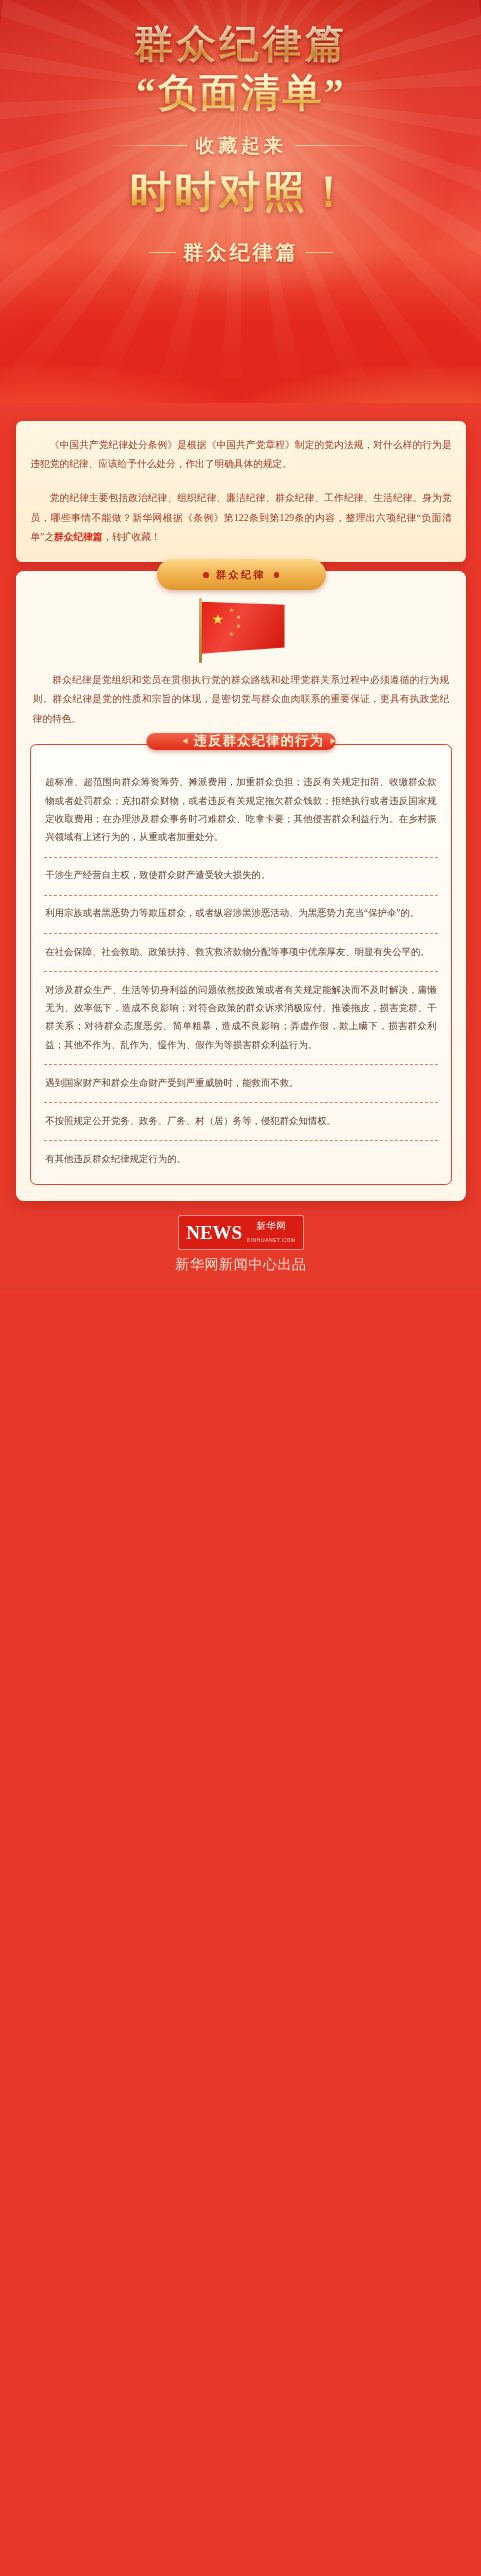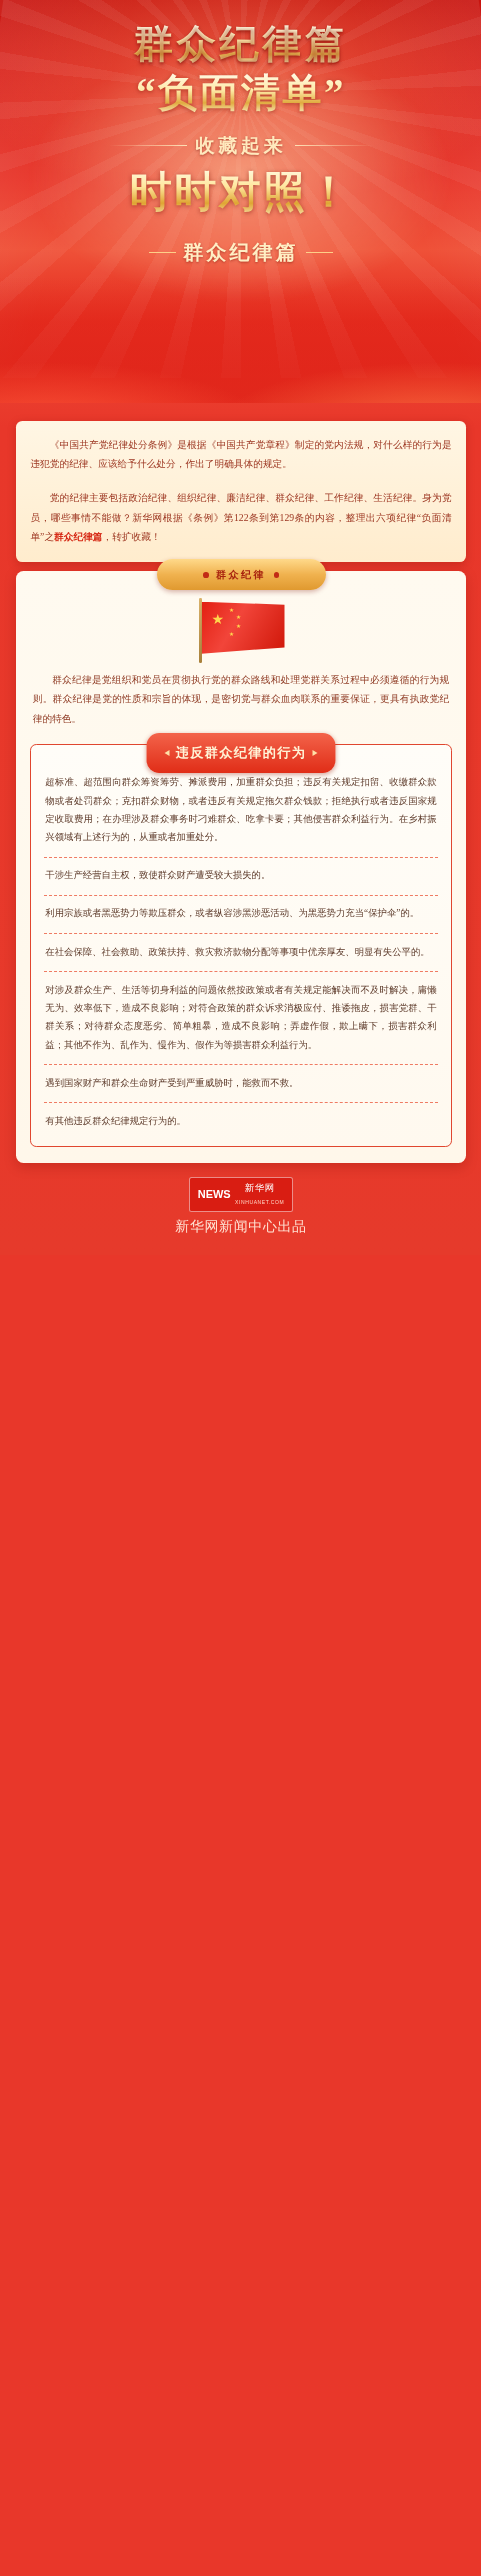--- a/index.html
+++ b/index.html
@@ -186,24 +186,24 @@
   .listbox-wrap { padding: 16.4px 14px 0; }
   .listbox {
     border: 1.3px solid #e0462f;
     border-radius: 6.3px;
     padding: 19px 12.6px 14px;
     position: relative;
     background: linear-gradient(180deg,#fffdf8 0%, #fff9ef 100%);
   }
   .listbox-title {
     position: absolute; top: -12.6px; left: 50%; transform: translateX(-50%);
-    width: 189px; height: 40px;
+    width: 189px; height: 17px;
     background: linear-gradient(180deg,#f3634a 0%, #e02d17 100%);
     border-radius: 12.6px;
-    display:flex; align-items:center; justify-content:center; gap:6.3px;
+    display:flex; align-items:center; justify-content:flex-end; gap:6.3px;
     box-shadow: 0 1.9px 4.4px rgba(150,25,5,.35);
   }
   .listbox-title .tri { width:0;height:0;border-top:3.1px solid transparent;border-bottom:3.1px solid transparent; }
   .listbox-title .tri.l { border-right:5px solid #ffe0a8; }
   .listbox-title .tri.r { border-left:5px solid #ffe0a8; }
   .listbox-title .txt {
     font-family:"Liberation Serif", serif;
     font-size: 13.2px; font-weight:bold; letter-spacing:1.3px; color:#fff3d6;
   }
   .item {
@@ -224,21 +224,21 @@
   }
   .footer .sep { width: 100%; height:0.6px; background: rgba(255,220,200,.35); margin: 8.8px 0 0; }
 
   .brand { text-align:center; padding: 14px 0 19px; }
   .brand .logo {
     display:inline-block; background:#d91d12; border:0.6px solid rgba(255,255,255,.5);
     padding: 4.4px 7.5px; border-radius: 2.5px;
   }
   .brand .logo .row1 { display:flex; align-items:center; gap:4.4px; }
   .brand .logo .n {
-    font-family:Liberation Sans, sans-serif; font-weight:bold; font-size:11px; color:#fff; line-height:1;
+    font-family:Liberation Serif, serif; font-weight:bold; font-size:19px; color:#fff; line-height:1;
   }
   .brand .logo .cn { font-family:"Liberation Serif", serif; font-size:9.4px; color:#fff; letter-spacing:0.6px; }
   .brand .logo .en { font-family:"Liberation Sans", sans-serif; font-size:5px; color:#ffd2c2; letter-spacing:0.6px; }
   .brand .cap {
     margin-top: 6.3px;
     font-family:"Liberation Serif", serif; font-size:14px; color:#ffe1d2; letter-spacing:0.6px;
   }
 </style>
 </head>
 <body>
@@ -311,20 +311,21 @@
             <span class="txt">违反群众纪律的行为</span>
             <span class="tri r"></span>
           </div>
 
           <div class="item">超标准、超范围向群众筹资筹劳、摊派费用，加重群众负担；违反有关规定扣留、收缴群众款物或者处罚群众；克扣群众财物，或者违反有关规定拖欠群众钱款；拒绝执行或者违反国家规定收取费用；在办理涉及群众事务时刁难群众、吃拿卡要；其他侵害群众利益行为。在乡村振兴领域有上述行为的，从重或者加重处分。</div>
           <div class="item">干涉生产经营自主权，致使群众财产遭受较大损失的。</div>
           <div class="item">利用宗族或者黑恶势力等欺压群众，或者纵容涉黑涉恶活动、为黑恶势力充当“保护伞”的。</div>
           <div class="item">在社会保障、社会救助、政策扶持、救灾救济款物分配等事项中优亲厚友、明显有失公平的。</div>
           <div class="item">对涉及群众生产、生活等切身利益的问题依然按政策或者有关规定能解决而不及时解决，庸懒无为、效率低下，造成不良影响；对符合政策的群众诉求消极应付、推诿拖皮，损害党群、干群关系；对待群众态度恶劣、简单粗暴，造成不良影响；弄虚作假，欺上瞒下，损害群众利益；其他不作为、乱作为、慢作为、假作为等损害群众利益行为。</div>
           <div class="item">遇到国家财产和群众生命财产受到严重威胁时，能救而不救。</div>
+          <div class="item">不按照规定公开党务、政务、厂务、村（居）务等，侵犯群众知情权。</div>
           <div class="item">有其他违反群众纪律规定行为的。</div>
         </div>
       </div>
 
     </div>
   </div>
 
 
   <div class="brand">
     <div class="logo">

